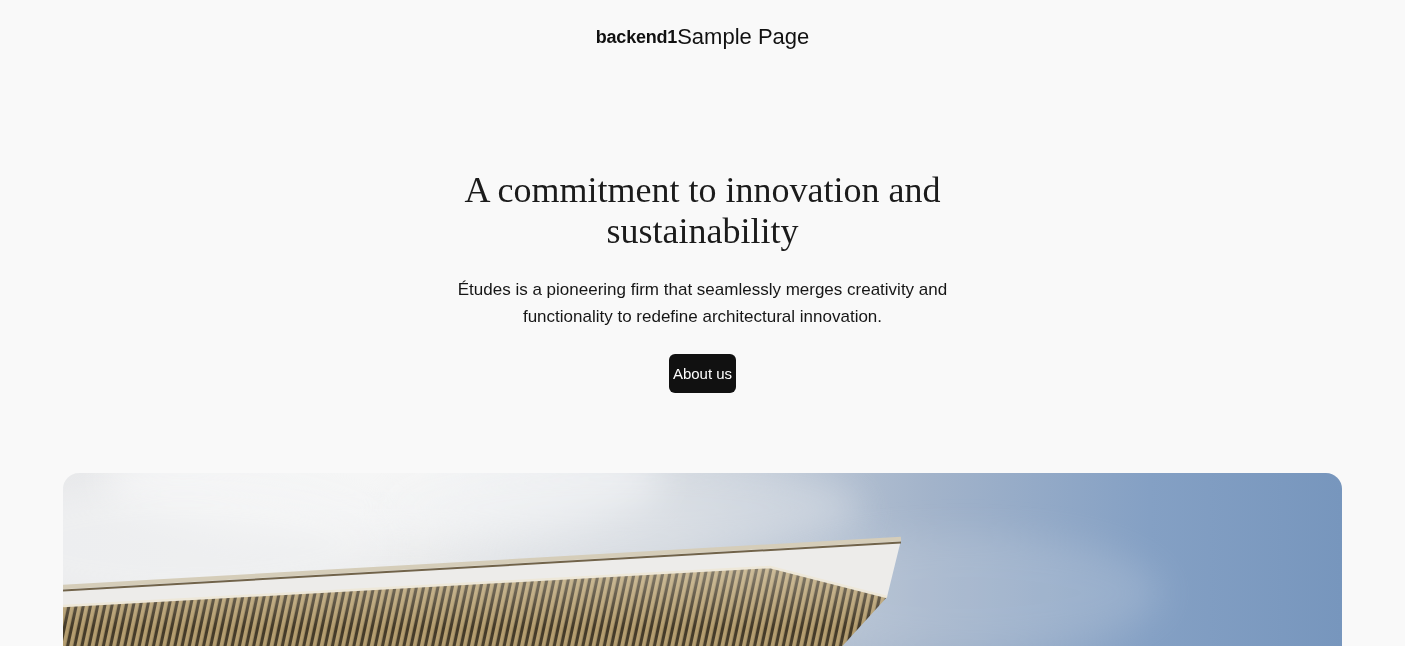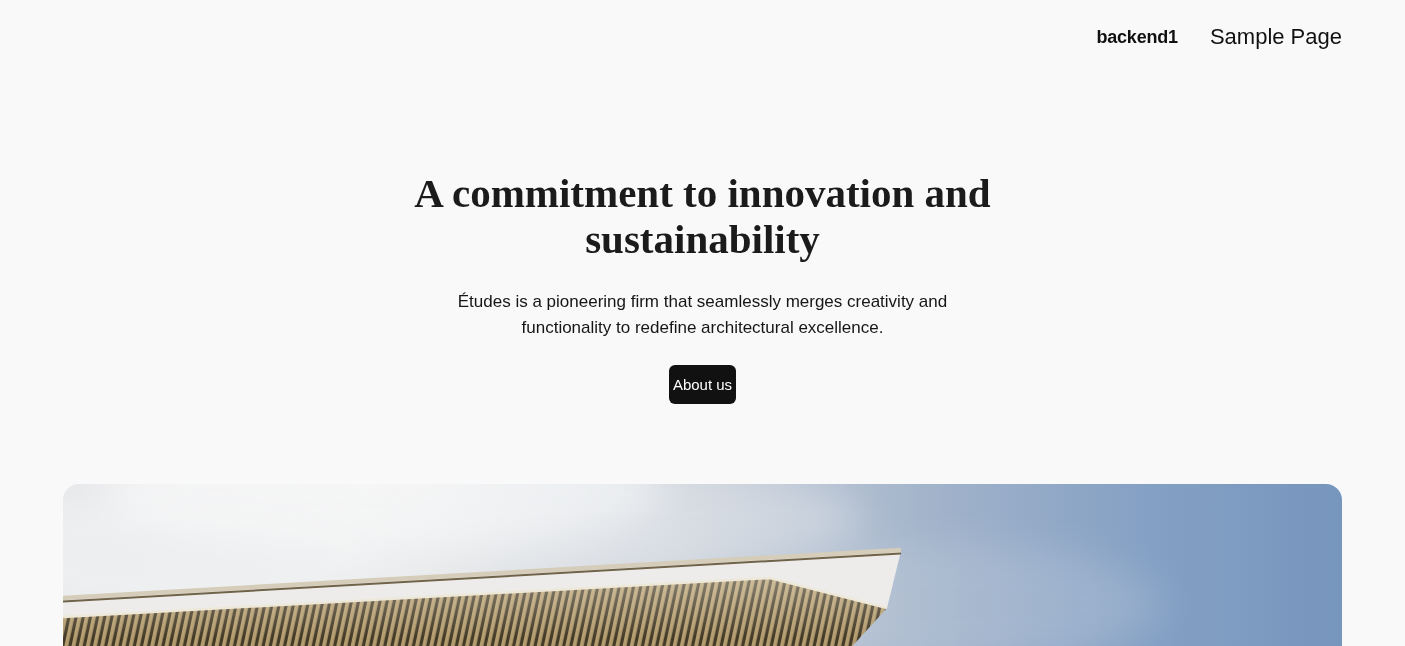--- a/index.html
+++ b/index.html
@@ -12,24 +12,23 @@
   }
   body {
     width: 1405px;
     height: 646px;
     overflow: hidden;
   }
 
   
   .site-header {
     display: flex;
-    justify-content: flex-end;
+    justify-content: center;
     align-items: center;
     padding: 24px 63px 0 63px;
-    gap: 32px;
   }
   .site-title {
     font-size: 18px;
     font-weight: 700;
     letter-spacing: -0.2px;
     color: #111111;
     text-decoration: none;
     cursor: pointer;
   }
   .primary-nav a {
@@ -39,22 +38,22 @@
     text-decoration: none;
     cursor: pointer;
   }
 
   
   .hero {
     text-align: center;
   }
   .hero-heading {
     font-family: "Liberation Serif", serif;
-    font-weight: 700;
-    font-size: 41px;
+    font-weight: 400;
+    font-size: 36px;
     line-height: 1.13;
     letter-spacing: 0;
     max-width: 650px;
     margin: 120px auto 0 auto;
     color: #1b1b1b;
   }
   .hero-description {
     font-size: 17px;
     line-height: 1.55;
     max-width: 520px;
@@ -97,21 +96,21 @@
 <header class="site-header">
   <a class="site-title">backend1</a>
   <nav class="primary-nav">
     <a>Sample Page</a>
   </nav>
 </header>
 
 <main>
   <section class="hero">
     <h1 class="hero-heading">A commitment to innovation and sustainability</h1>
-    <p class="hero-description">Études is a pioneering firm that seamlessly merges creativity and functionality to redefine architectural excellence.</p>
+    <p class="hero-description">Études is a pioneering firm that seamlessly merges creativity and functionality to redefine architectural innovation.</p>
     <div class="button-row">
       <a class="cta-button">About us</a>
     </div>
   </section>
 
   <figure class="hero-image">
     <svg viewBox="0 0 1279 400" preserveAspectRatio="none" xmlns="http://www.w3.org/2000/svg">
       <defs>
         <linearGradient id="sky" x1="0" y1="0" x2="1" y2="0">
           <stop offset="0" stop-color="#e7e8ea"></stop>

